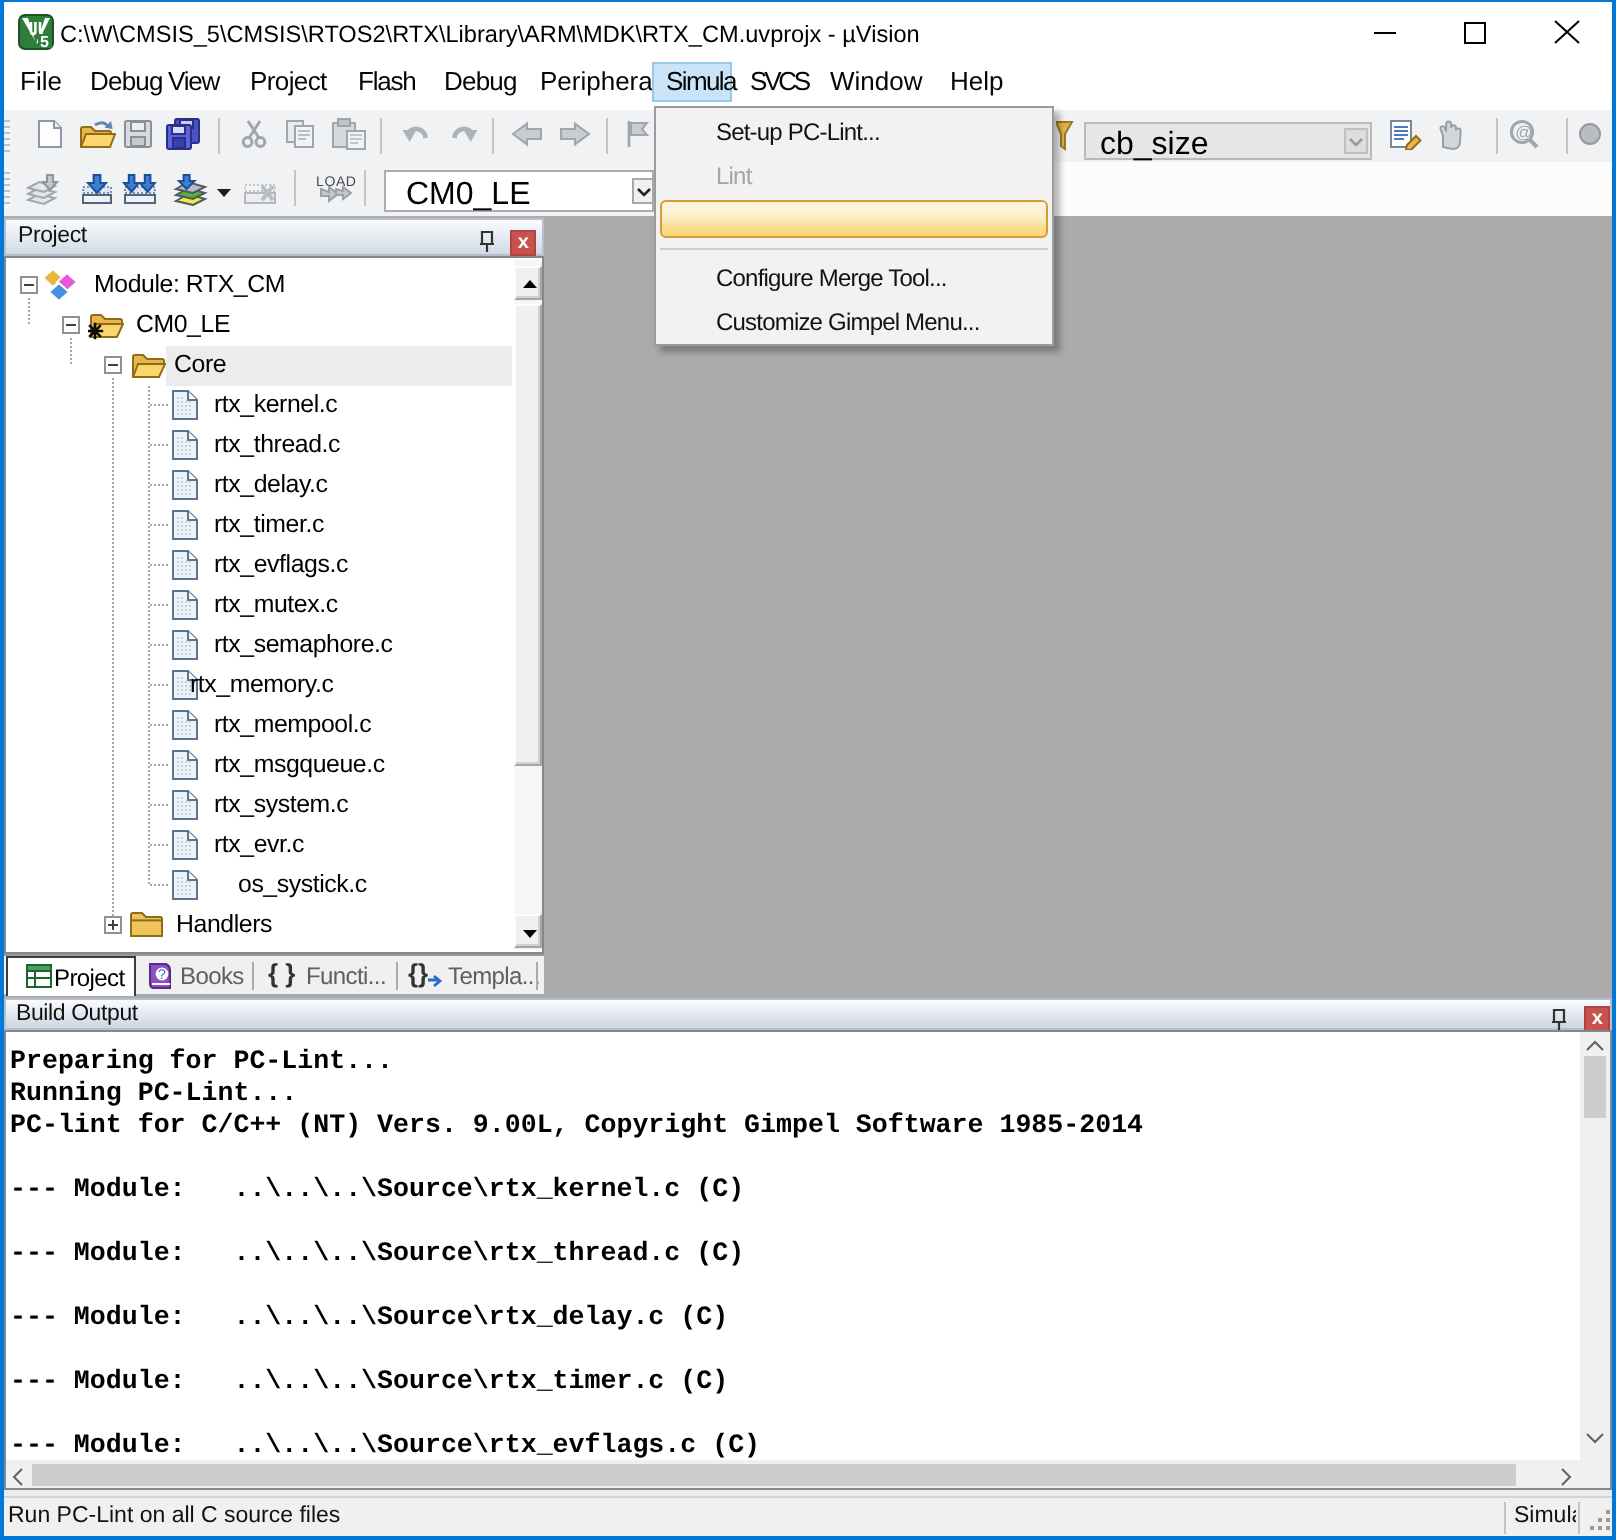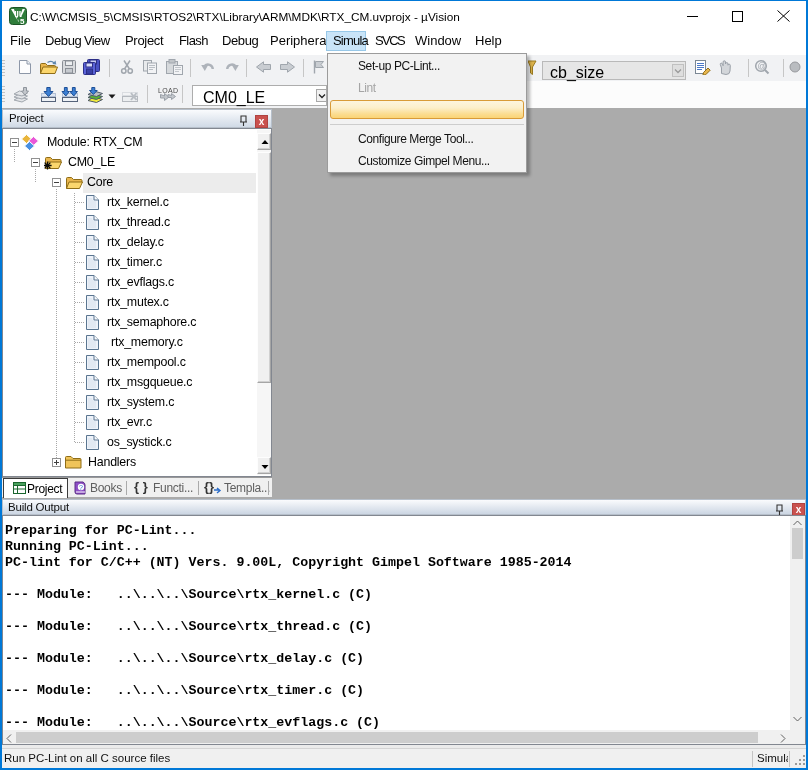--- a/index.html
+++ b/index.html
@@ -369,21 +369,21 @@
               <path d="M2.5 4 h4 M2.5 6 h7 M2.5 8 h8 M2.5 10 h8 M2.5 12 h8" stroke="#c3cfdd" stroke-dasharray="1 1" fill="none"></path>
             </svg>
           <span class="tlabel" style="left:104px">rtx_semaphore.c</span>
         </div>
         <div class="trow" style="top:204px">
           <svg class="abs" style="left:83px;top:2px" width="13" height="15" viewBox="0 0 13 15">
               <path d="M0.5 0.5 H8 L12.5 5 V14.5 H0.5 Z" fill="#edf2f9" stroke="#5a7590"></path>
               <path d="M8 0.5 V5 H12.5" fill="#f8fafc" stroke="#5a7590"></path>
               <path d="M2.5 4 h4 M2.5 6 h7 M2.5 8 h8 M2.5 10 h8 M2.5 12 h8" stroke="#c3cfdd" stroke-dasharray="1 1" fill="none"></path>
             </svg>
-          <span class="tlabel" style="left:108px">rtx_memory.c</span>
+          <span class="tlabel" style="left:92px">rtx_memory.c</span>
         </div>
         <div class="trow" style="top:224px">
           <svg class="abs" style="left:83px;top:2px" width="13" height="15" viewBox="0 0 13 15">
               <path d="M0.5 0.5 H8 L12.5 5 V14.5 H0.5 Z" fill="#edf2f9" stroke="#5a7590"></path>
               <path d="M8 0.5 V5 H12.5" fill="#f8fafc" stroke="#5a7590"></path>
               <path d="M2.5 4 h4 M2.5 6 h7 M2.5 8 h8 M2.5 10 h8 M2.5 12 h8" stroke="#c3cfdd" stroke-dasharray="1 1" fill="none"></path>
             </svg>
           <span class="tlabel" style="left:104px">rtx_mempool.c</span>
         </div>
         <div class="trow" style="top:244px">
@@ -409,21 +409,21 @@
               <path d="M2.5 4 h4 M2.5 6 h7 M2.5 8 h8 M2.5 10 h8 M2.5 12 h8" stroke="#c3cfdd" stroke-dasharray="1 1" fill="none"></path>
             </svg>
           <span class="tlabel" style="left:104px">rtx_evr.c</span>
         </div>
         <div class="trow" style="top:304px">
           <svg class="abs" style="left:83px;top:2px" width="13" height="15" viewBox="0 0 13 15">
               <path d="M0.5 0.5 H8 L12.5 5 V14.5 H0.5 Z" fill="#edf2f9" stroke="#5a7590"></path>
               <path d="M8 0.5 V5 H12.5" fill="#f8fafc" stroke="#5a7590"></path>
               <path d="M2.5 4 h4 M2.5 6 h7 M2.5 8 h8 M2.5 10 h8 M2.5 12 h8" stroke="#c3cfdd" stroke-dasharray="1 1" fill="none"></path>
             </svg>
-          <span class="tlabel" style="left:104px">os_systick.c</span>
+          <span class="tlabel" style="left:116px">os_systick.c</span>
         </div>
 
         <div class="trow" style="top:324px">
           <span class="ebox" style="left:49px">
               <span class="h"></span>
               <span class="v"></span>
             </span>
           <svg class="abs" style="left:62px;top:3px" width="17" height="13" viewBox="0 0 17 13">
             <path d="M0.5 12 V1.5 q0-1 1-1 h4.5 l2 2 h7 q1 0 1 1 V12 Z" fill="#f0c45a" stroke="#8f6d17"></path>
             <path d="M0.5 4.2 h15.5" stroke="#8f6d17" fill="none"></path>

